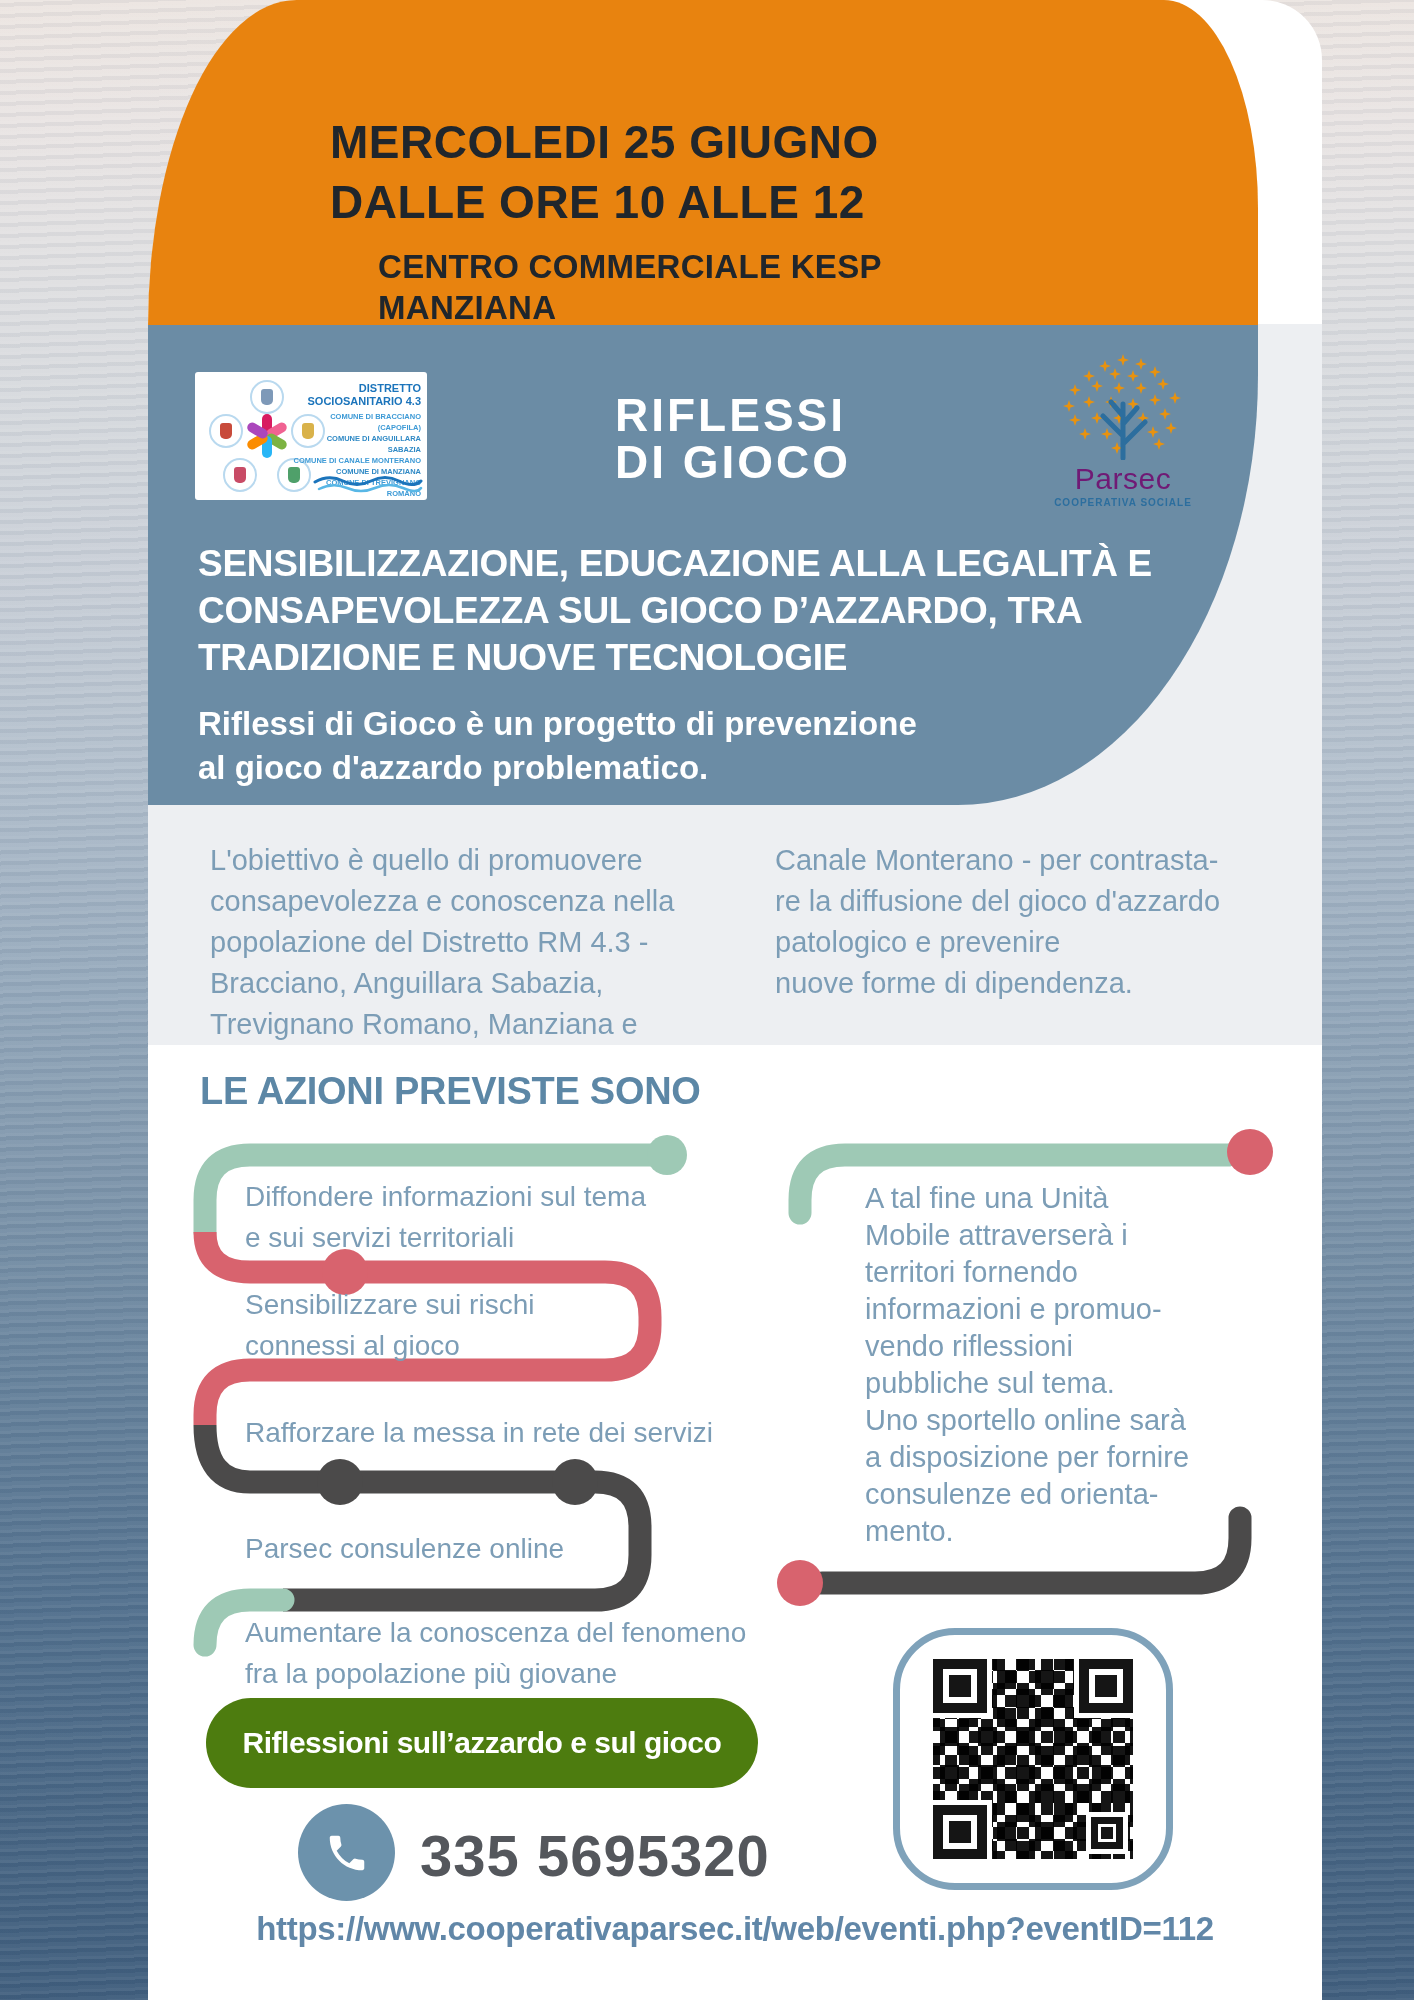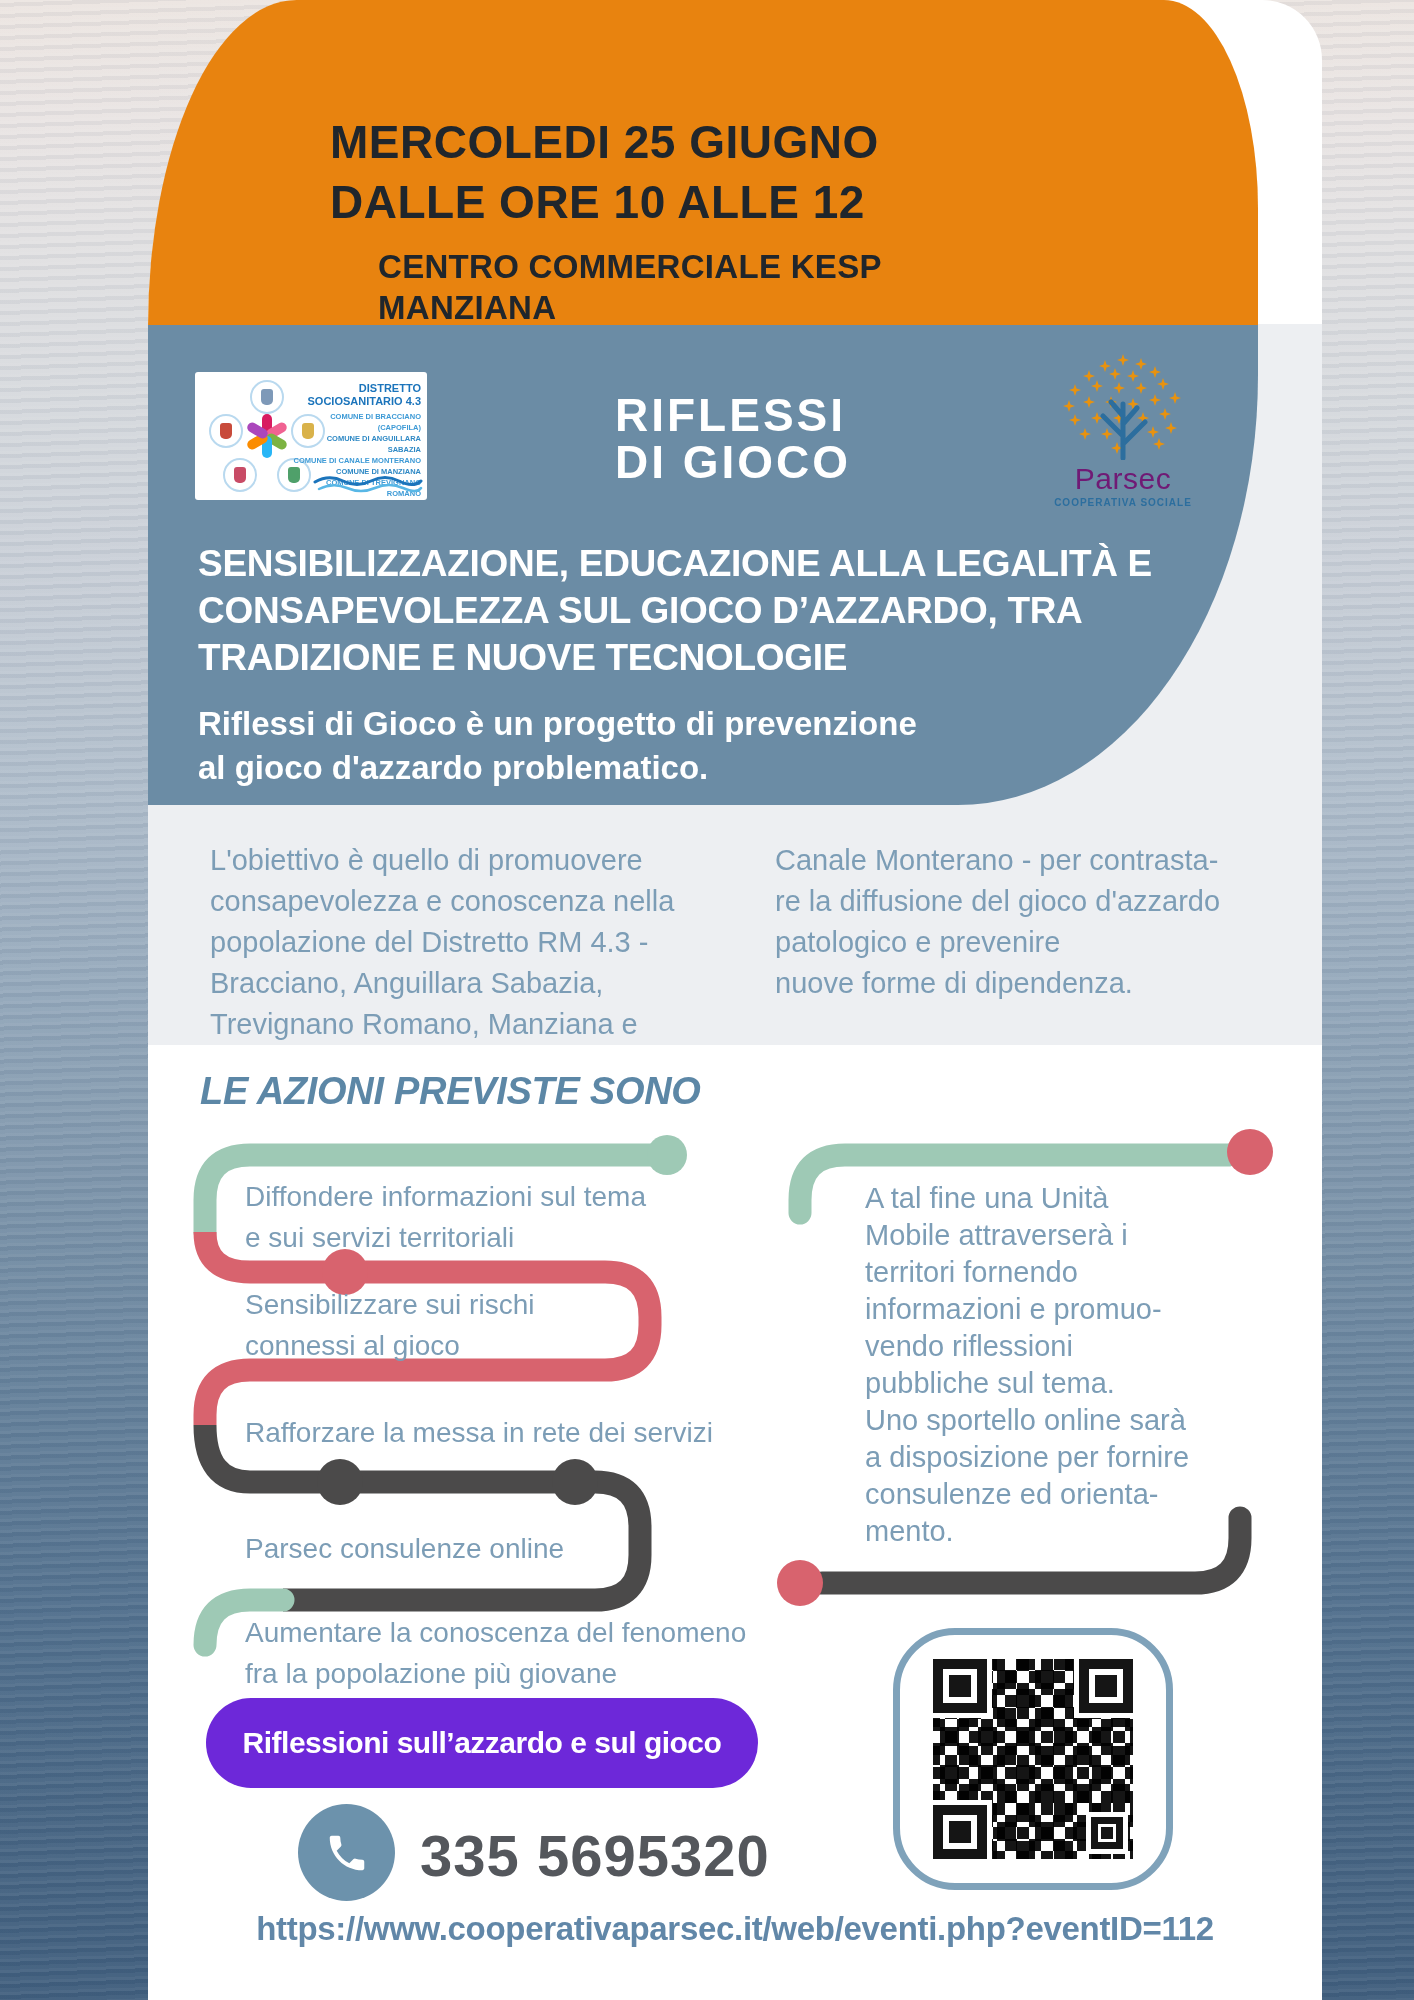--- a/index.html
+++ b/index.html
@@ -75,31 +75,31 @@
   .hero-title{ position:absolute; left:50px; top:540px; width:1010px; color:#ffffff;
     font-size:37px; font-weight:800; letter-spacing:-.3px; line-height:47px; white-space:pre-line; }
   .hero-subtitle{ position:absolute; left:50px; top:702px; width:900px; color:#ffffff;
     font-size:33px; font-weight:700; line-height:44px; white-space:pre-line; }
   
   .intro-col{ position:absolute; color:#7c9db6; font-size:29px; line-height:41px; white-space:pre-line; }
   .intro-col.one{ left:62px;  top:840px; width:560px; }
   .intro-col.two{ left:627px; top:840px; width:490px; }
   
   .actions-heading{ position:absolute; left:52px; top:1070px; color:#5c87a6;
-    font-size:38px; font-weight:800; letter-spacing:-.3px;font-style:italic; }
+    font-size:38px; font-weight:800; letter-spacing:-.3px; }
   .snake{ position:absolute; }
   .snake-left{ left:15px; top:1132px; }
   .snake-right{ left:612px; top:1125px; }
   .action-item{ position:absolute; left:97px; color:#7c9db6; font-size:28px; line-height:41px; white-space:pre-line; }
   .ai-1{ top:1176px; } .ai-2{ top:1284px; } .ai-3{ top:1412px; } .ai-4{ top:1528px; } .ai-5{ top:1612px; }
   .mobile-unit-text{ position:absolute; left:717px; top:1180px; width:430px; color:#7c9db6;
     font-size:29px; line-height:37px; white-space:pre-line; }
   
   .pill{ position:absolute; left:58px; top:1698px; width:552px; height:90px;
-    background:#6d28d9; border-radius:45px; display:flex; align-items:center; justify-content:center; }
+    background:#4d7c0f; border-radius:45px; display:flex; align-items:center; justify-content:center; }
   .pill span{ color:#ffffff; font-size:30px; font-weight:700; letter-spacing:-.5px; }
   .phone-circle{ position:absolute; left:150px; top:1804px; width:97px; height:97px;
     background:#6c92ac; border-radius:50%; display:flex; align-items:center; justify-content:center; }
   .phone-number{ position:absolute; left:272px; top:1822px; color:#54575c;
     font-size:58px; font-weight:800; letter-spacing:1px; }
   .qr-box{ position:absolute; left:745px; top:1628px; width:280px; height:262px;
     background:#ffffff; border:7px solid #7fa2ba; border-radius:62px;
     display:flex; align-items:center; justify-content:center; }
   .qr{ position:relative; width:200px; height:200px;
     background:

